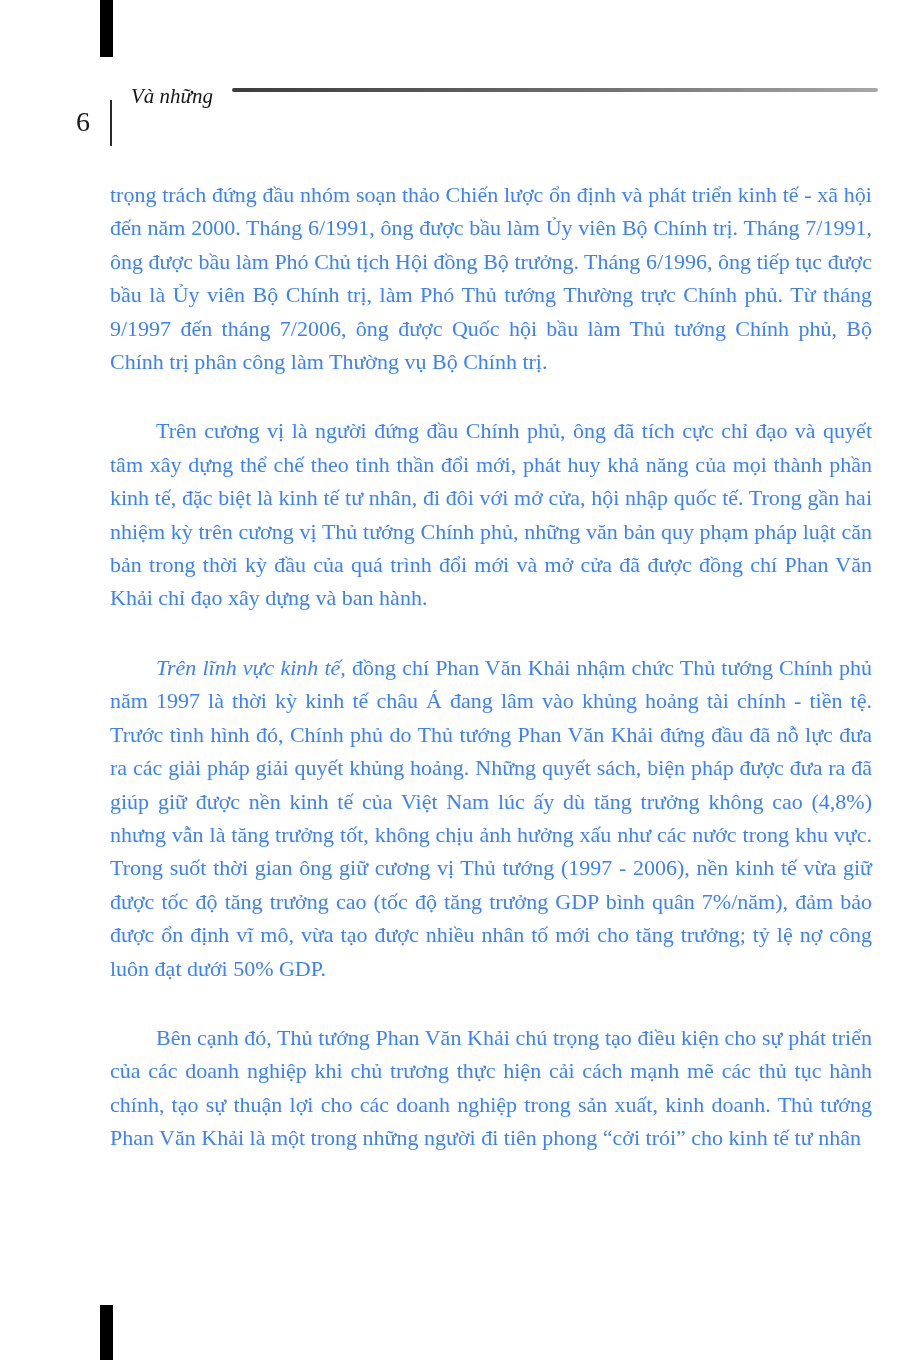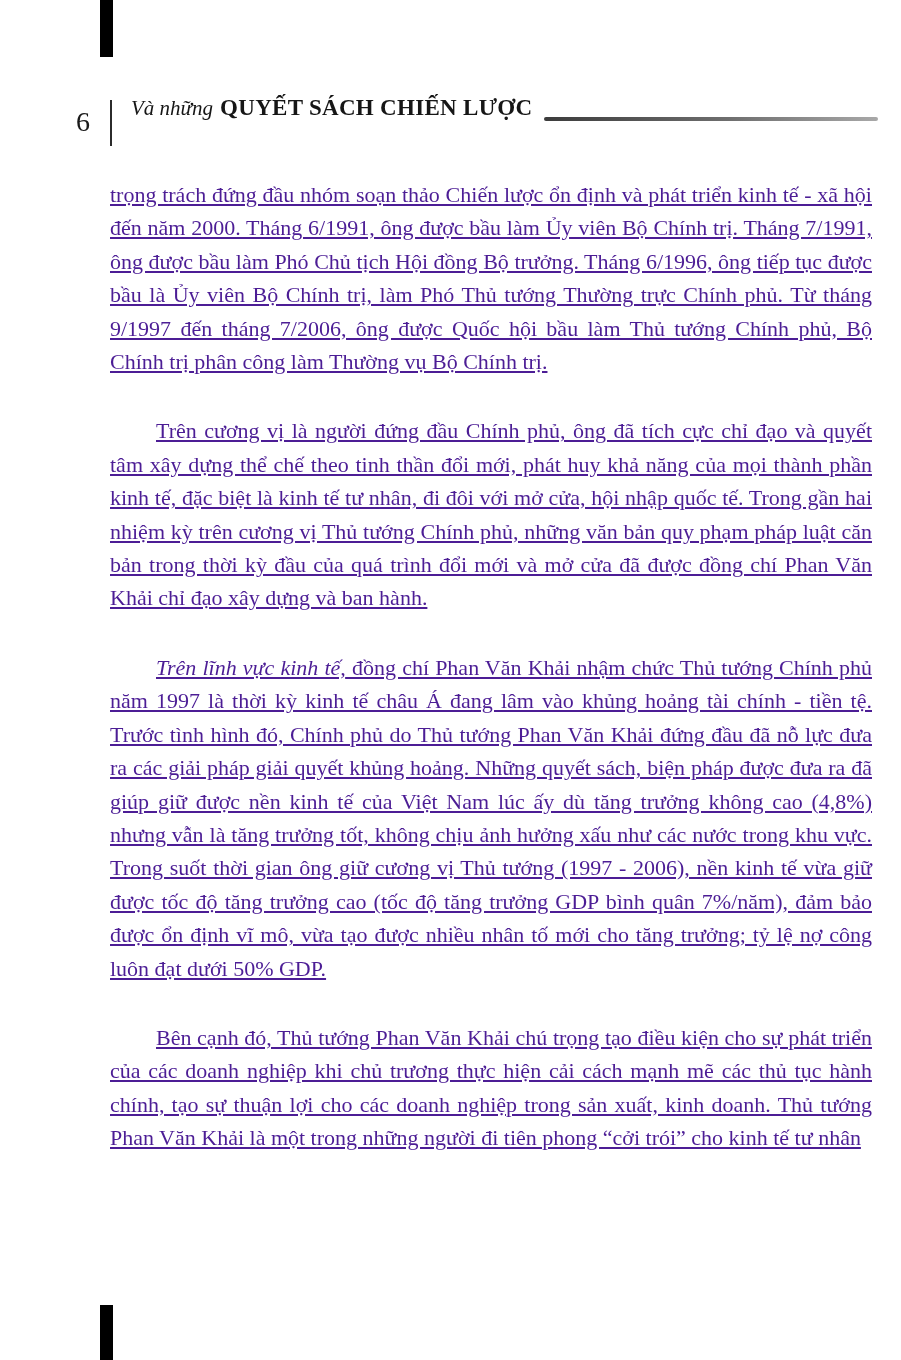--- a/index.html
+++ b/index.html
@@ -48,23 +48,23 @@
     font-weight: bold;
     font-size: 19px;
     letter-spacing: 0.2px;
     white-space: nowrap;
   }
   .header-line1 .series-name {
     font-size: 21px;
     letter-spacing: 0.4px;
   }
   .header-line2 {
-    margin-top: 13px;
+    margin-top: 2px;
     display: flex;
-    align-items: flex-end;
+    align-items: flex-start;
     white-space: nowrap;
   }
   .header-line2 .title-prefix {
     font-style: italic;
     font-size: 21px;
     margin-right: 7px;
   }
   .header-line2 .title-main {
     font-weight: bold;
     font-size: 23px;
@@ -80,40 +80,38 @@
   }
 
   .body-text {
     position: absolute;
     left: 110px;
     top: 178px;
     width: 762px;
     font-size: 22px;
     line-height: 33.4px;
     text-align: justify;
-    color: #4c1d95;
-    text-decoration: underline;
+    color: #3b82f6;
   }
   .body-text p { margin: 0; }
   .body-text p.indent { text-indent: 46px; margin-top: 36px; }
   .it { font-style: italic; }
 </style>
 </head>
 <body>
 
 <div class="corner-bar top"></div>
 <div class="corner-bar bottom"></div>
 
 <div class="page-number">6</div>
 <div class="v-rule"></div>
 
 <div class="header">
   <div class="header-line2">
     <span class="title-prefix">Và những</span>
-    <span class="title-main">QUYẾT SÁCH CHIẾN LƯỢC</span>
     <span class="deco-line"></span>
   </div>
 </div>
 
 <div class="body-text">
     <p><span>trọng trách đứng đầu nhóm soạn thảo Chiến lược ổn định và phát triển kinh tế - xã hội đến năm 2000. Tháng 6/1991, ông được bầu làm Ủy viên Bộ Chính trị. Tháng 7/1991, ông được bầu làm Phó Chủ tịch Hội đồng Bộ trưởng. Tháng 6/1996, ông tiếp tục được bầu là Ủy viên Bộ Chính trị, làm Phó Thủ tướng Thường trực Chính phủ. Từ tháng 9/1997 đến tháng 7/2006, ông được Quốc hội bầu làm Thủ tướng Chính phủ, Bộ Chính trị phân công làm Thường vụ Bộ Chính trị.</span></p>
     <p class="indent"><span>Trên cương vị là người đứng đầu Chính phủ, ông đã tích cực chỉ đạo và quyết tâm xây dựng thể chế theo tinh thần đổi mới, phát huy khả năng của mọi thành phần kinh tế, đặc biệt là kinh tế tư nhân, đi đôi với mở cửa, hội nhập quốc tế. Trong gần hai nhiệm kỳ trên cương vị Thủ tướng Chính phủ, những văn bản quy phạm pháp luật căn bản trong thời kỳ đầu của quá trình đổi mới và mở cửa đã được đồng chí Phan Văn Khải chỉ đạo xây dựng và ban hành.</span></p>
     <p class="indent"><span class="it">Trên lĩnh vực kinh tế,</span><span> đồng chí Phan Văn Khải nhậm chức Thủ tướng Chính phủ năm 1997 là thời kỳ kinh tế châu Á đang lâm vào khủng hoảng tài chính - tiền tệ. Trước tình hình đó, Chính phủ do Thủ tướng Phan Văn Khải đứng đầu đã nỗ lực đưa ra các giải pháp giải quyết khủng hoảng. Những quyết sách, biện pháp được đưa ra đã giúp giữ được nền kinh tế của Việt Nam lúc ấy dù tăng trưởng không cao (4,8%) nhưng vẫn là tăng trưởng tốt, không chịu ảnh hưởng xấu như các nước trong khu vực. Trong suốt thời gian ông giữ cương vị Thủ tướng (1997 - 2006), nền kinh tế vừa giữ được tốc độ tăng trưởng cao (tốc độ tăng trưởng GDP bình quân 7%/năm), đảm bảo được ổn định vĩ mô, vừa tạo được nhiều nhân tố mới cho tăng trưởng; tỷ lệ nợ công luôn đạt dưới 50% GDP.</span></p>
     <p class="indent"><span>Bên cạnh đó, Thủ tướng Phan Văn Khải chú trọng tạo điều kiện cho sự phát triển của các doanh nghiệp khi chủ trương thực hiện cải cách mạnh mẽ các thủ tục hành chính, tạo sự thuận lợi cho các doanh nghiệp trong sản xuất, kinh doanh. Thủ tướng Phan Văn Khải là một trong những người đi tiên phong “cởi trói” cho kinh tế tư nhân</span></p>
   </div>

